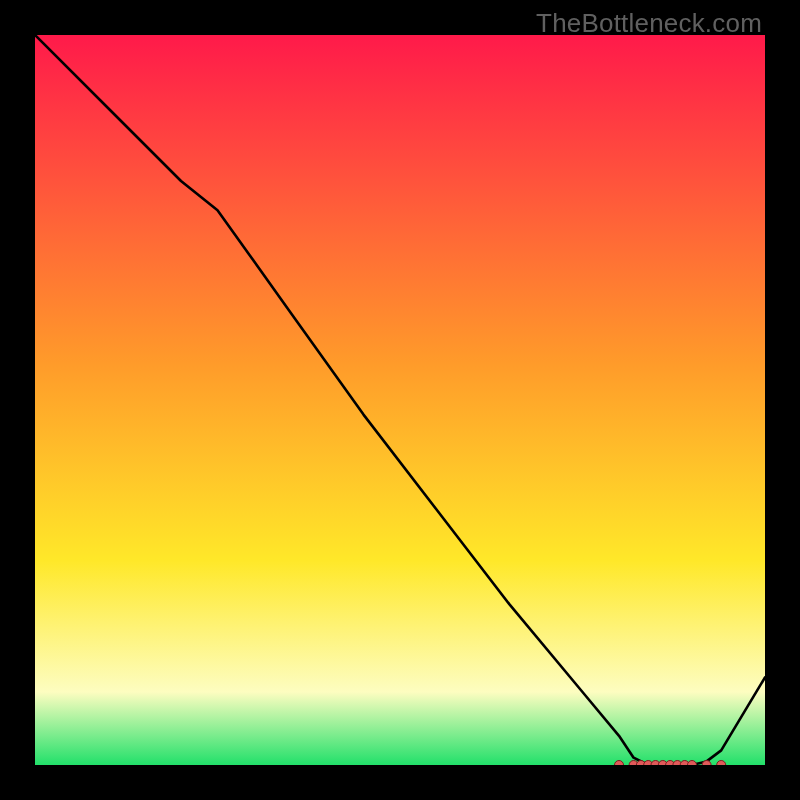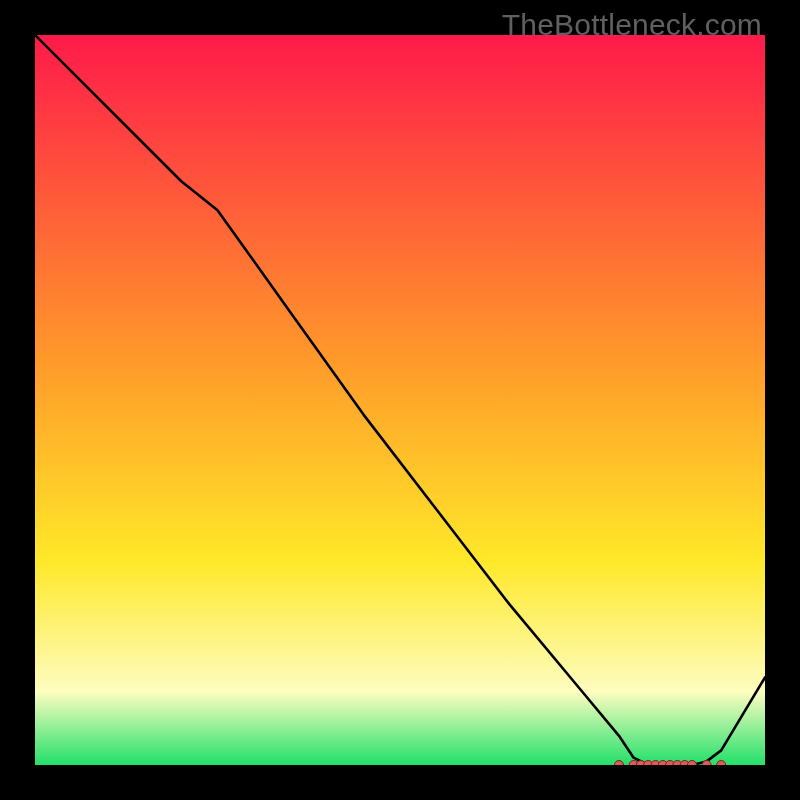--- a/index.html
+++ b/index.html
@@ -22,21 +22,21 @@
     left: 35px;
     top: 35px;
     width: 730px;
     height: 730px;
   }
   .watermark {
     position: absolute;
     top: 8px;
     right: 38px;
     color: #606060;
-    font-size: 30px;
+    font-size: 26px;
     font-weight: 400;
     letter-spacing: 0.2px;
   }
 </style>
 </head>
 <body>
 
 <div class="frame">
   <div class="watermark">TheBottleneck.com</div>
 

